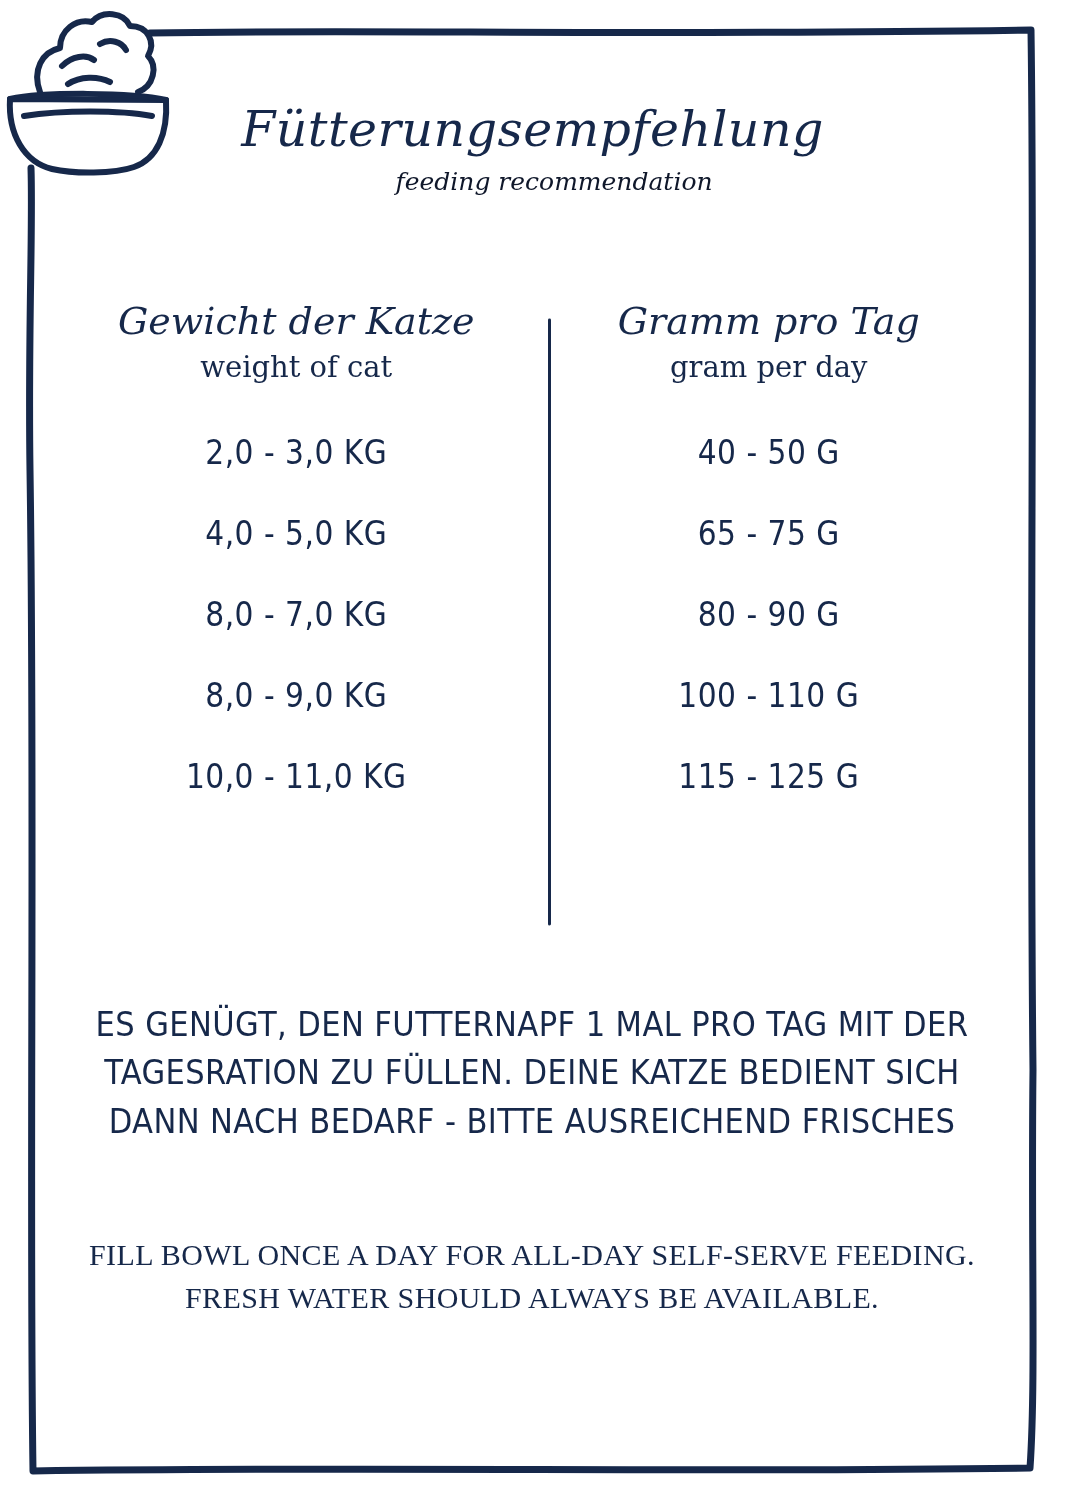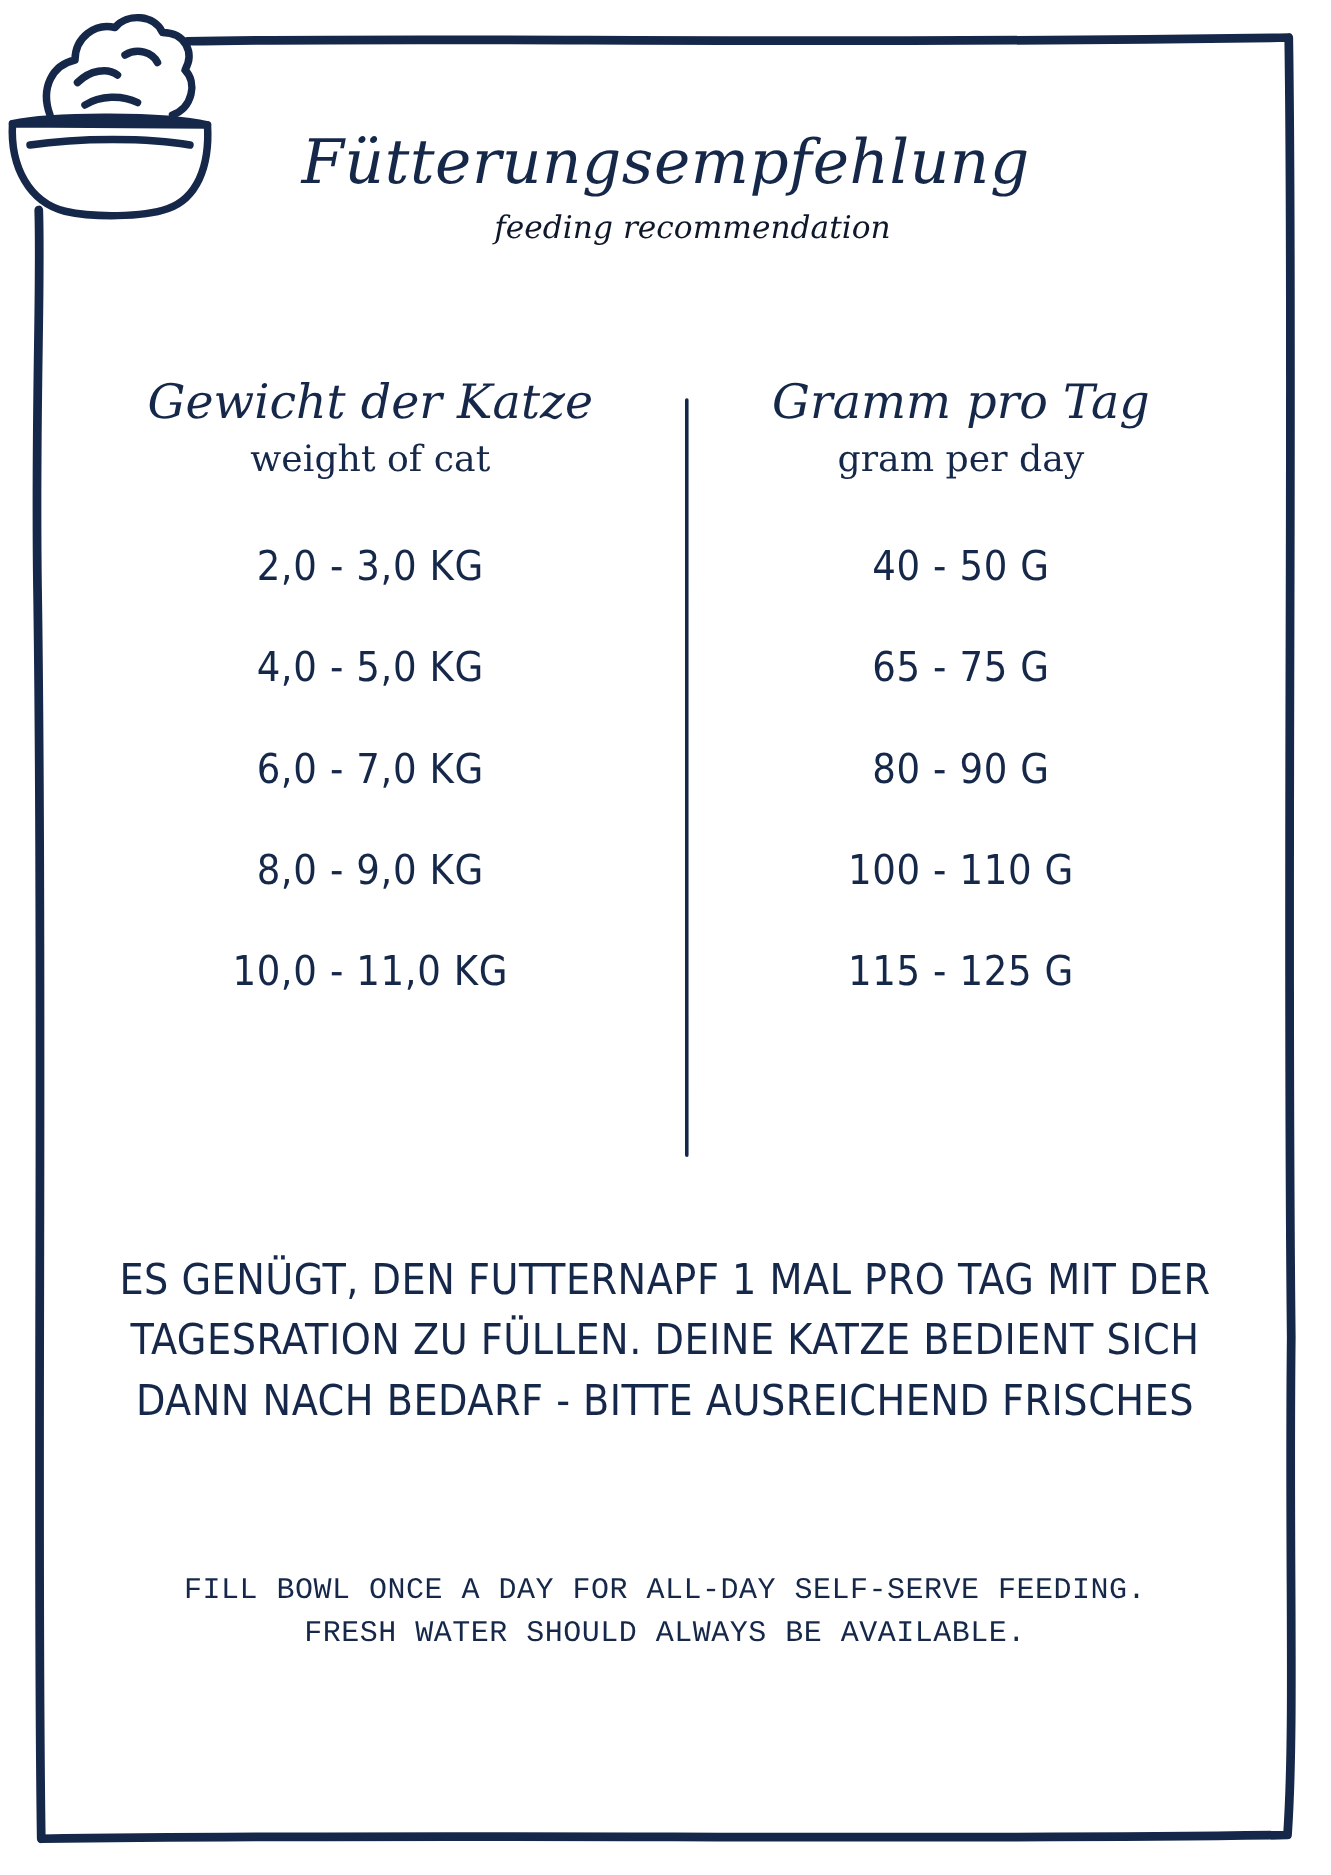--- a/index.html
+++ b/index.html
@@ -123,26 +123,26 @@
     text-align: center;
   }
   .note-de {
     font-family: "DejaVu Sans Condensed", "DejaVu Sans", sans-serif;
     font-size: 34px;
     line-height: 1.42;
     letter-spacing: 0.4px;
     text-transform: uppercase;
   }
   .note-en {
-    font-family: Liberation Mono, monospace;
-    font-size: 24px;
+    font-family: Liberation Serif, serif;
+    font-size: 30px;
     line-height: 1.45;
     letter-spacing: 0.4px;
     text-transform: uppercase;
-    margin-top: 111px;
+    margin-top: 88px;
   }
   .note-line { display: block; }
 </style>
 </head>
 <body>
 
 <svg class="frame-svg" viewBox="0 0 1065 1500">
   <path d="M150 33 C 350 29, 640 36, 1031 30 C 1035 300, 1029 700, 1033 1070 C 1031 1250, 1036 1380, 1030 1468 C 700 1473, 380 1466, 33 1471 C 29 1200, 35 800, 30 470 C 28 330, 33 230, 31 168" fill="none" stroke="#16284a" stroke-width="7" stroke-linecap="round" stroke-linejoin="round"></path>
 </svg>
 
@@ -186,21 +186,21 @@
 
     <div class="table-row">
       <div class="col cell">2,0 - 3,0 KG</div>
       <div class="col cell">40 - 50 G</div>
     </div>
     <div class="table-row">
       <div class="col cell">4,0 - 5,0 KG</div>
       <div class="col cell">65 - 75 G</div>
     </div>
     <div class="table-row">
-      <div class="col cell">6,0 - 7,0 KG</div>
+      <div class="col cell">8,0 - 7,0 KG</div>
       <div class="col cell">80 - 90 G</div>
     </div>
     <div class="table-row">
       <div class="col cell">8,0 - 9,0 KG</div>
       <div class="col cell">100 - 110 G</div>
     </div>
     <div class="table-row">
       <div class="col cell">10,0 - 11,0 KG</div>
       <div class="col cell">115 - 125 G</div>
     </div>

